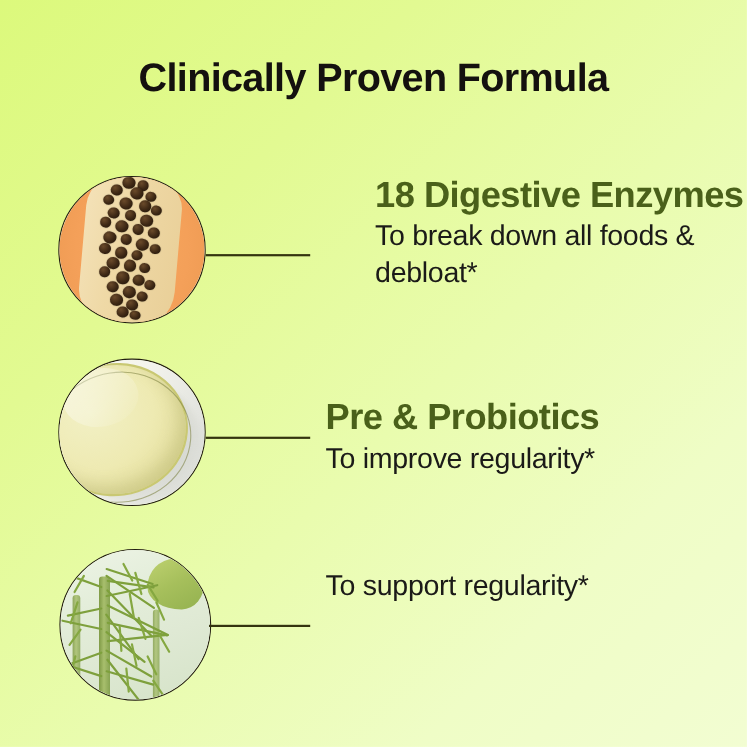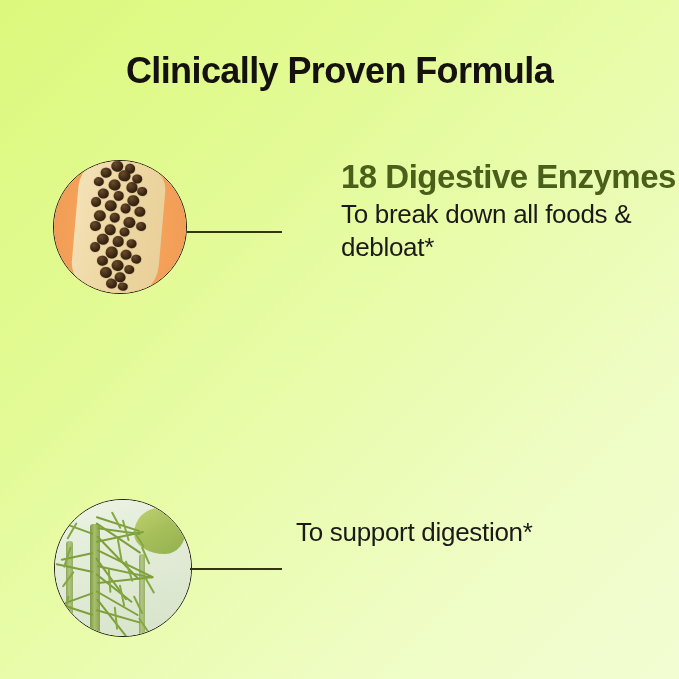--- a/index.html
+++ b/index.html
@@ -267,20 +267,34 @@
         </div>
       </div>
     </div>
     <div class="connector"></div>
     <div class="text-block">
       <p class="heading">18 Digestive Enzymes</p>
       <p class="subtext">To break down all foods &amp; debloat*</p>
     </div>
   </div>
 
+  <div class="row row-2">
+    <div class="thumb">
+      <div class="petri-bg"></div>
+      <div class="petri-shadow"></div>
+      <div class="petri-dish"></div>
+      <div class="petri-rim"></div>
+      <div class="petri-gloss"></div>
+    </div>
+    <div class="connector"></div>
+    <div class="text-block">
+      <p class="heading">Pre &amp; Probiotics</p>
+      <p class="subtext">To improve regularity*</p>
+    </div>
+  </div>
 
   <div class="row row-3">
     <div class="thumb">
       <div class="fennel-bg"></div>
       <div class="fennel-bulb"></div>
       <div class="fennel-stalk" style="left:26%;top:18%;width:7%;height:82%;"></div>
       <div class="fennel-stalk" style="left:8%;top:30%;width:5%;height:70%;opacity:.85"></div>
       <div class="fennel-stalk" style="left:62%;top:40%;width:4%;height:60%;opacity:.8"></div>
       <div>
         <span class="frond" style="left:30%;top:12%;width:34%;height:2px;transform:rotate(18deg)"></span>
@@ -315,17 +329,17 @@
         <span class="needle" style="left:62%;top:86%;width:14%;height:1.5px;transform:rotate(56deg)"></span>
         <span class="needle" style="left:16%;top:16%;width:14%;height:1.5px;transform:rotate(120deg)"></span>
         <span class="needle" style="left:12%;top:34%;width:16%;height:1.5px;transform:rotate(108deg)"></span>
         <span class="needle" style="left:14%;top:52%;width:14%;height:1.5px;transform:rotate(126deg)"></span>
         <span class="needle" style="left:10%;top:70%;width:16%;height:1.5px;transform:rotate(104deg)"></span>
         <span class="needle" style="left:16%;top:86%;width:14%;height:1.5px;transform:rotate(118deg)"></span>
       </div>
     </div>
     <div class="connector"></div>
     <div class="text-block">
-      <p class="subtext">To support digestion*</p>
+      <p class="subtext">To support regularity*</p>
     </div>
   </div>
 
 </div>
 
 </body></html>

